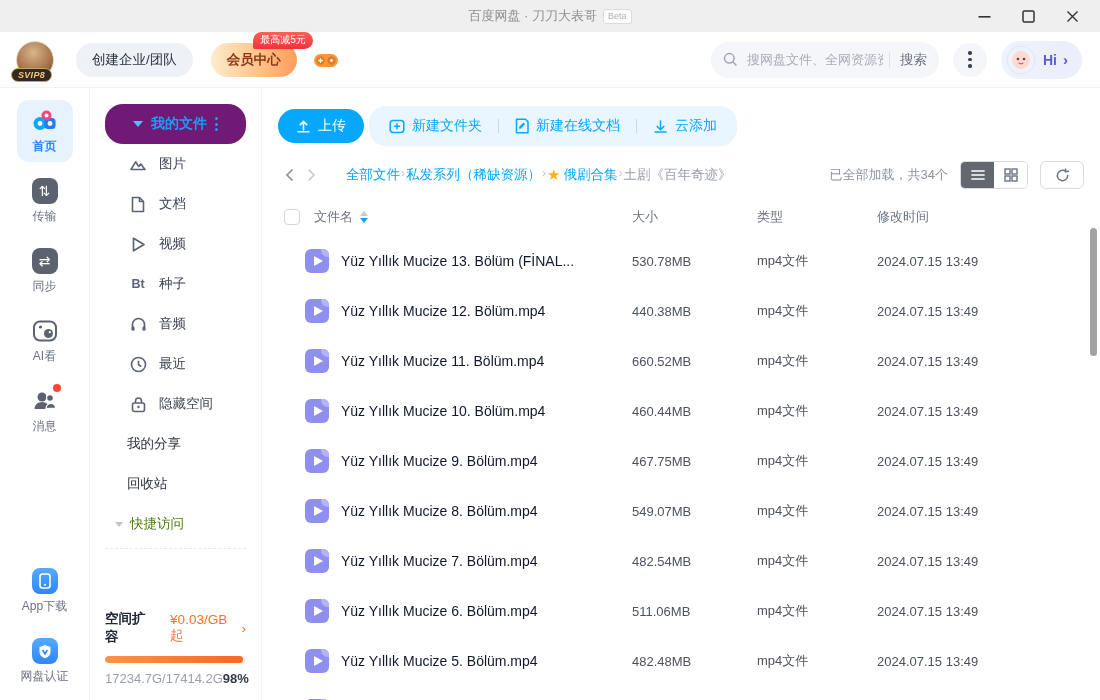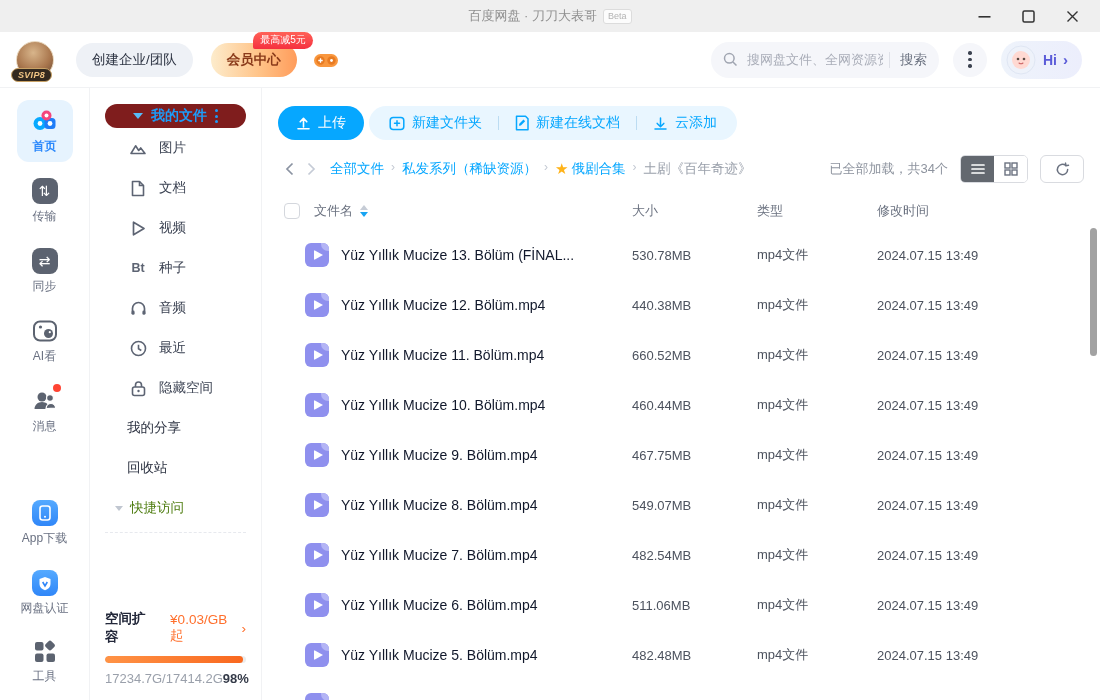--- a/index.html
+++ b/index.html
@@ -68,21 +68,21 @@
   .rail-label { font-size:12px; color:#6a7182; }
   .rail-item.active .rail-label { color:#2c89fc; font-weight:bold; }
   .rail-iconbox { width:26px; height:26px; border-radius:8px; background:#5c6370; color:#fff;
     display:flex; align-items:center; justify-content:center; font-size:14px; }
   .red-dot { position:absolute; top:4px; right:12px; width:8px; height:8px; border-radius:50%; background:#f43; }
   .rail-spacer { flex:1; }
   .blue-app { background:linear-gradient(180deg,#55aaff,#2f86f8); }
 
   
   .sidebar { width:172px; border-right:1px solid #f1f2f4; position:relative; padding:16px 15px 0 15px; }
-  .myfiles-pill { height:24px; background:#7f1d1d; border-radius:18px; display:flex;
+  .myfiles-pill { height:40px; background:#701a75; border-radius:18px; display:flex;
     align-items:center; justify-content:center; gap:8px; cursor:pointer; }
   .myfiles-label { color:#1d9bf7; font-size:14px; font-weight:bold; }
   .caret-down { width:0; height:0; border-left:5px solid transparent; border-right:5px solid transparent;
     border-top:6px solid #57bcf9; }
   .kebab { display:flex; flex-direction:column; gap:2.5px; }
   .kebab i { width:3px; height:3px; border-radius:50%; background:#1d9bf7; }
   .side-item { height:40px; display:flex; align-items:center; gap:12px; padding-left:24px;
     font-size:13.5px; color:#3c4353; cursor:pointer; }
   .side-item .cat-icon { width:18px; display:flex; justify-content:center; color:#5d6473; }
   .bt-text { font-size:12.5px; color:#5d6473; font-weight:bold; }
@@ -102,27 +102,27 @@
   .progress-track { margin-top:10px; height:7px; border-radius:4px; background:#ececec; overflow:hidden; }
   .progress-fill { height:100%; border-radius:4px; background:linear-gradient(90deg,#ff9346,#f9681f); }
   .storage-usage { margin-top:8px; font-size:13px; color:#9aa0ab; }
   .storage-usage b { color:#343a48; }
 
   
   .main { flex:1; position:relative; padding:0 16px; overflow:hidden; }
   .toolbar { margin-top:18px; display:flex; align-items:center; gap:5px; }
   .upload-btn { height:34px; border-radius:17px; background:#06a7ff; color:#fff; border:none;
     display:flex; align-items:center; gap:7px; padding:0 18px; font-size:14px; cursor:pointer; font-family:inherit; }
-  .tool-group { height:34px; border-radius:17px; background:#e9f6ff; display:flex; align-items:center; padding:0 16px; }
+  .tool-group { height:40px; border-radius:17px; background:#e9f6ff; display:flex; align-items:center; padding:0 16px; }
   .tool-item { display:flex; align-items:center; gap:7px; color:#06a7ff; font-size:14px; cursor:pointer; padding:0 4px; }
   .tool-sep { width:1px; height:14px; background:#bcdcf2; margin:0 12px; }
 
   .crumb-row { margin-top:14px; height:30px; display:flex; align-items:center; }
   .nav-arrow { width:22px; height:22px; display:flex; align-items:center; justify-content:center; cursor:pointer; }
-  .crumbs { display:flex; align-items:flex-start; gap:6px; margin-left:8px; font-size:13.5px; }
+  .crumbs { display:flex; align-items:flex-start; margin-left:24px; font-size:13.5px; }
   .crumb-link { color:#06a7ff; cursor:pointer; display:flex; align-items:center; gap:3px; }
   .crumb-current { color:#9aa0ab; }
   .crumb-sep { color:#c3c9d3; font-size:12px; padding:0 1px; }
   .star { color:#ffb319; font-size:15px; }
   .crumb-right { margin-left:auto; display:flex; align-items:center; gap:12px; }
   .loaded-text { font-size:13px; color:#8d939e; }
   .seg-control { display:flex; border:1px solid #d9dbe0; border-radius:5px; overflow:hidden; }
   .seg-btn { width:33px; height:26px; display:flex; align-items:center; justify-content:center; cursor:pointer; background:#fff; }
   .seg-btn.active { background:#63686f; }
   .refresh-btn { width:44px; height:28px; border:1px solid #d9dbe0; border-radius:6px; background:#fff;
@@ -280,29 +280,20 @@
       <span class="rail-label">App下载</span>
     </div>
     <div class="rail-item">
       <span class="rail-iconbox blue-app">
         <svg width="14" height="15" viewBox="0 0 14 15">
             <path d="M7 1l5.5 2v5c0 3.2-2.4 5.3-5.5 6.3C3.9 13.3 1.5 11.2 1.5 8V3z" fill="#fff"></path>
             <path d="M4.7 6l2.3 4 2.3-4" stroke="#2f86f8" stroke-width="1.6" fill="none"></path>
           </svg>
       </span>
       <span class="rail-label">网盘认证</span>
-    </div>
-    <div class="rail-item">
-      <svg width="24" height="24" viewBox="0 0 24 24">
-        <rect x="2" y="2" width="8.5" height="8.5" rx="2" fill="#5c6370"></rect>
-        <rect x="2" y="13.5" width="8.5" height="8.5" rx="2" fill="#5c6370"></rect>
-        <rect x="13.5" y="13.5" width="8.5" height="8.5" rx="2" fill="#5c6370"></rect>
-        <rect x="13" y="1.5" width="8" height="8" rx="2" fill="#5c6370" transform="rotate(45 17 5.5)"></rect>
-      </svg>
-      <span class="rail-label">工具</span>
     </div>
   </div>
 
   <div class="sidebar">
     <div class="myfiles-pill">
       <span class="caret-down"></span>
       <span class="myfiles-label">我的文件</span>
       <span class="kebab">
           <i></i>
           <i></i>

